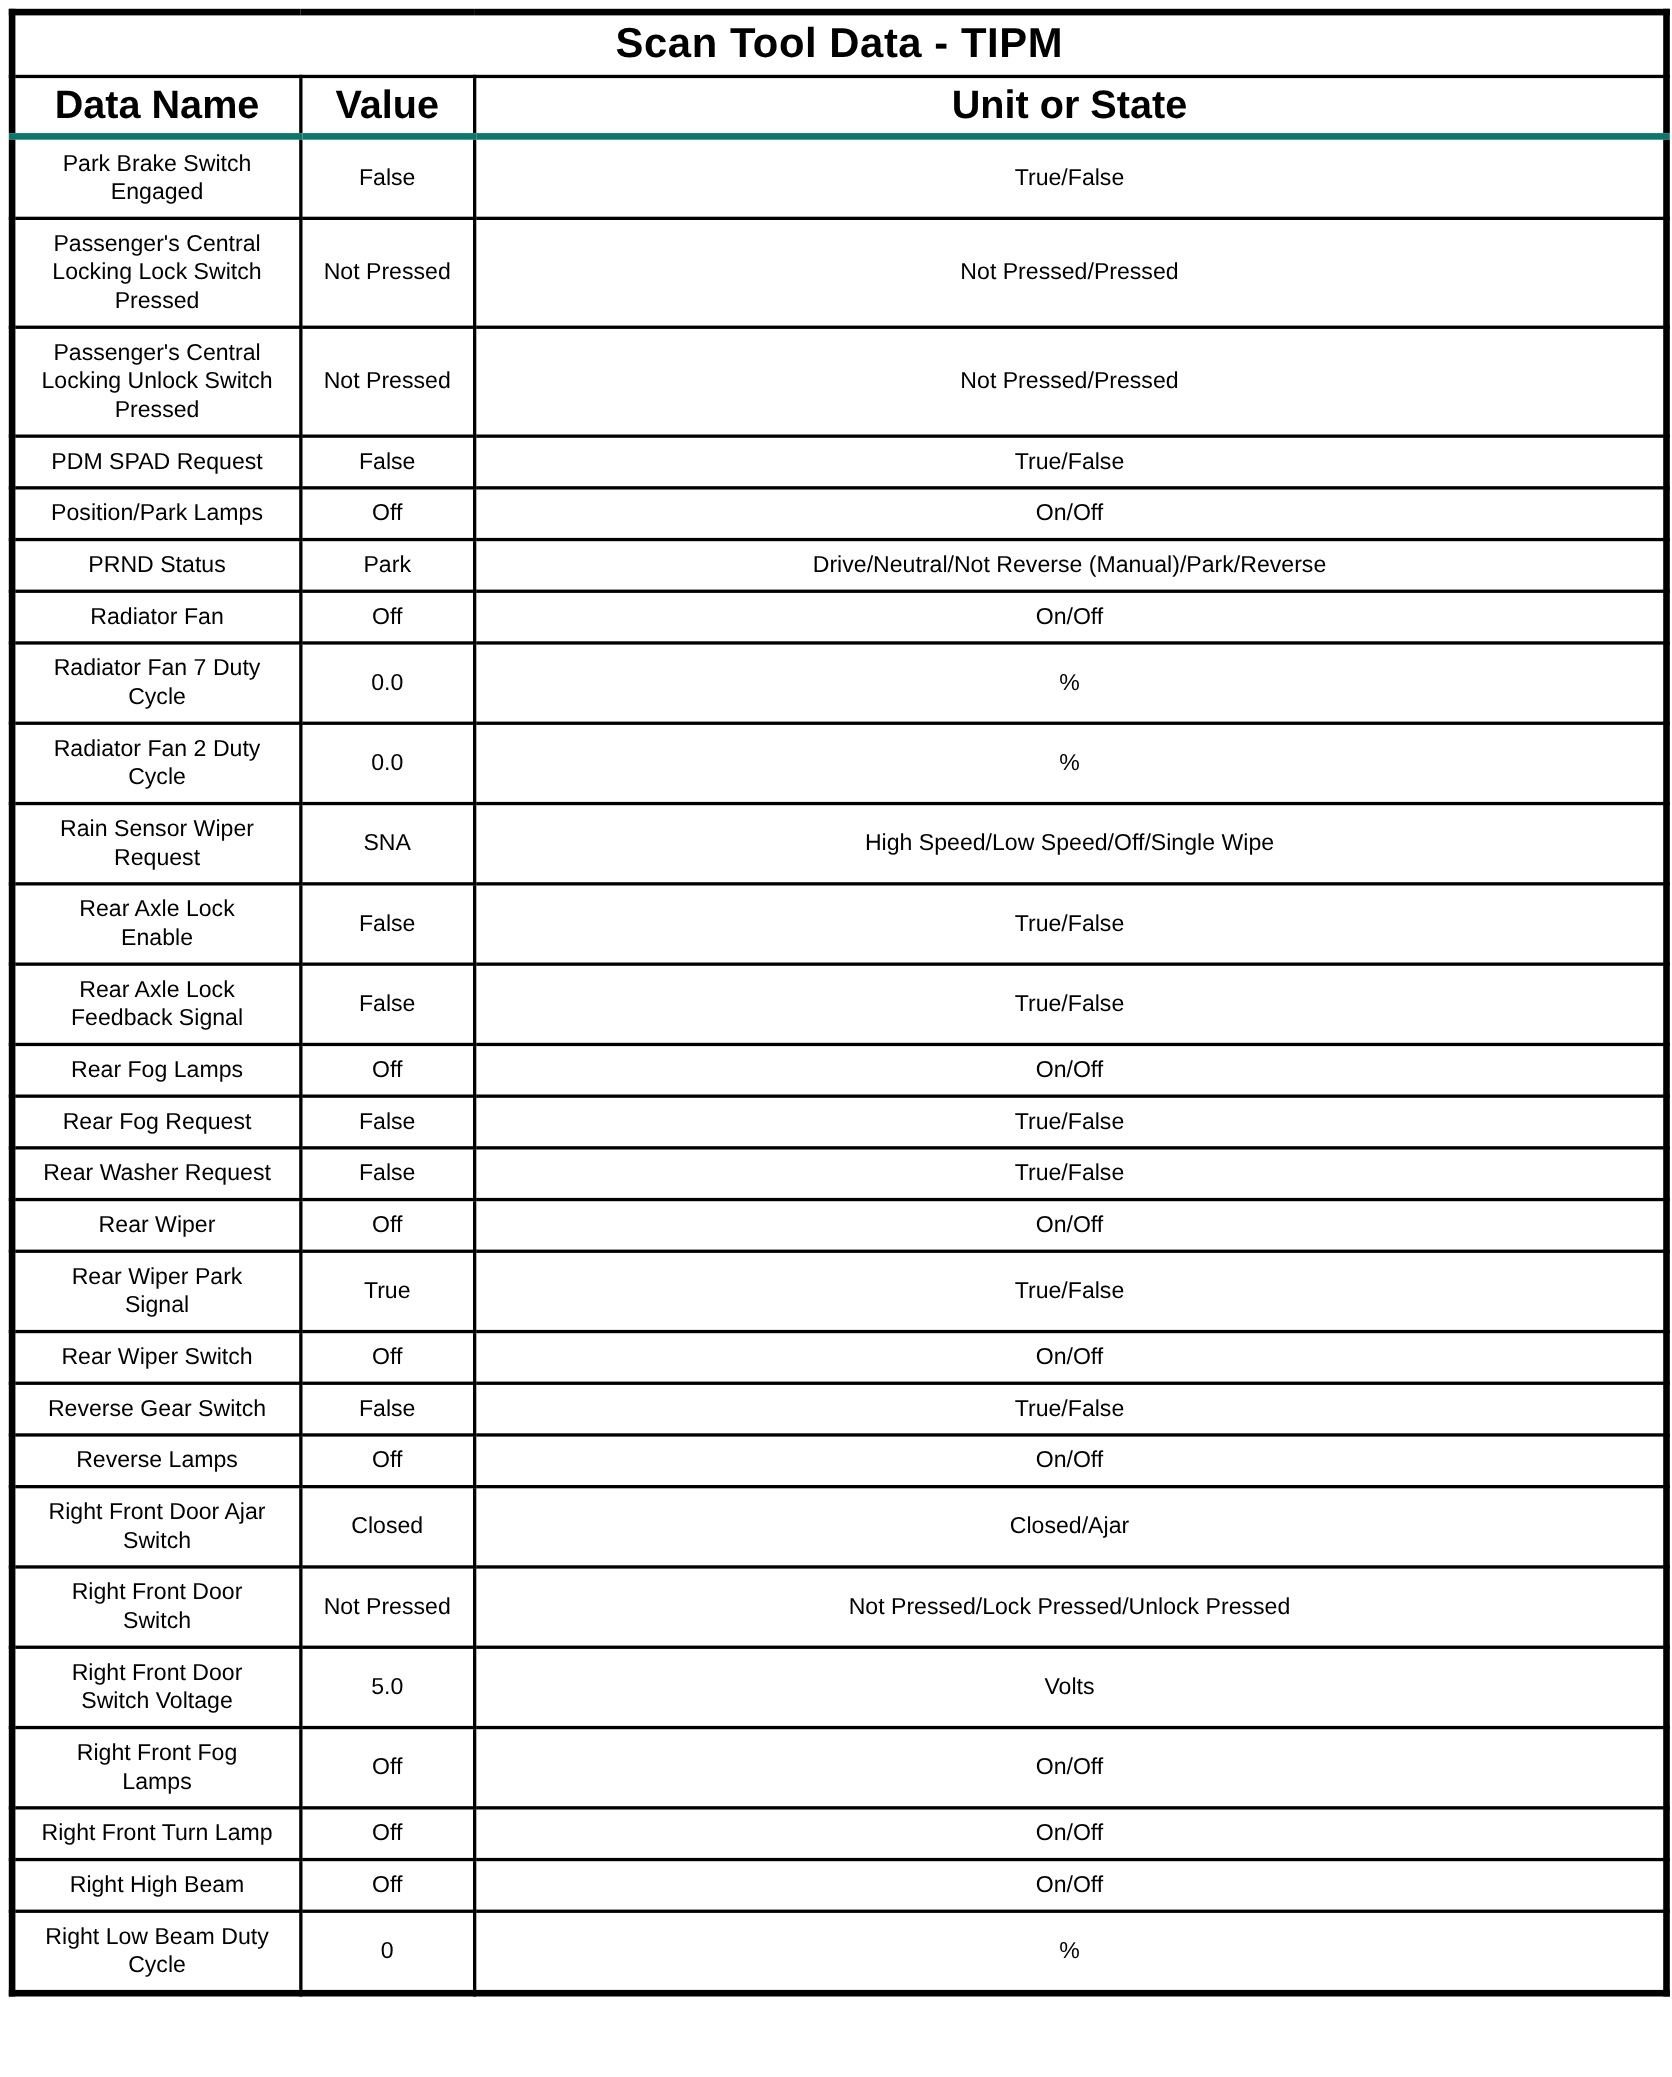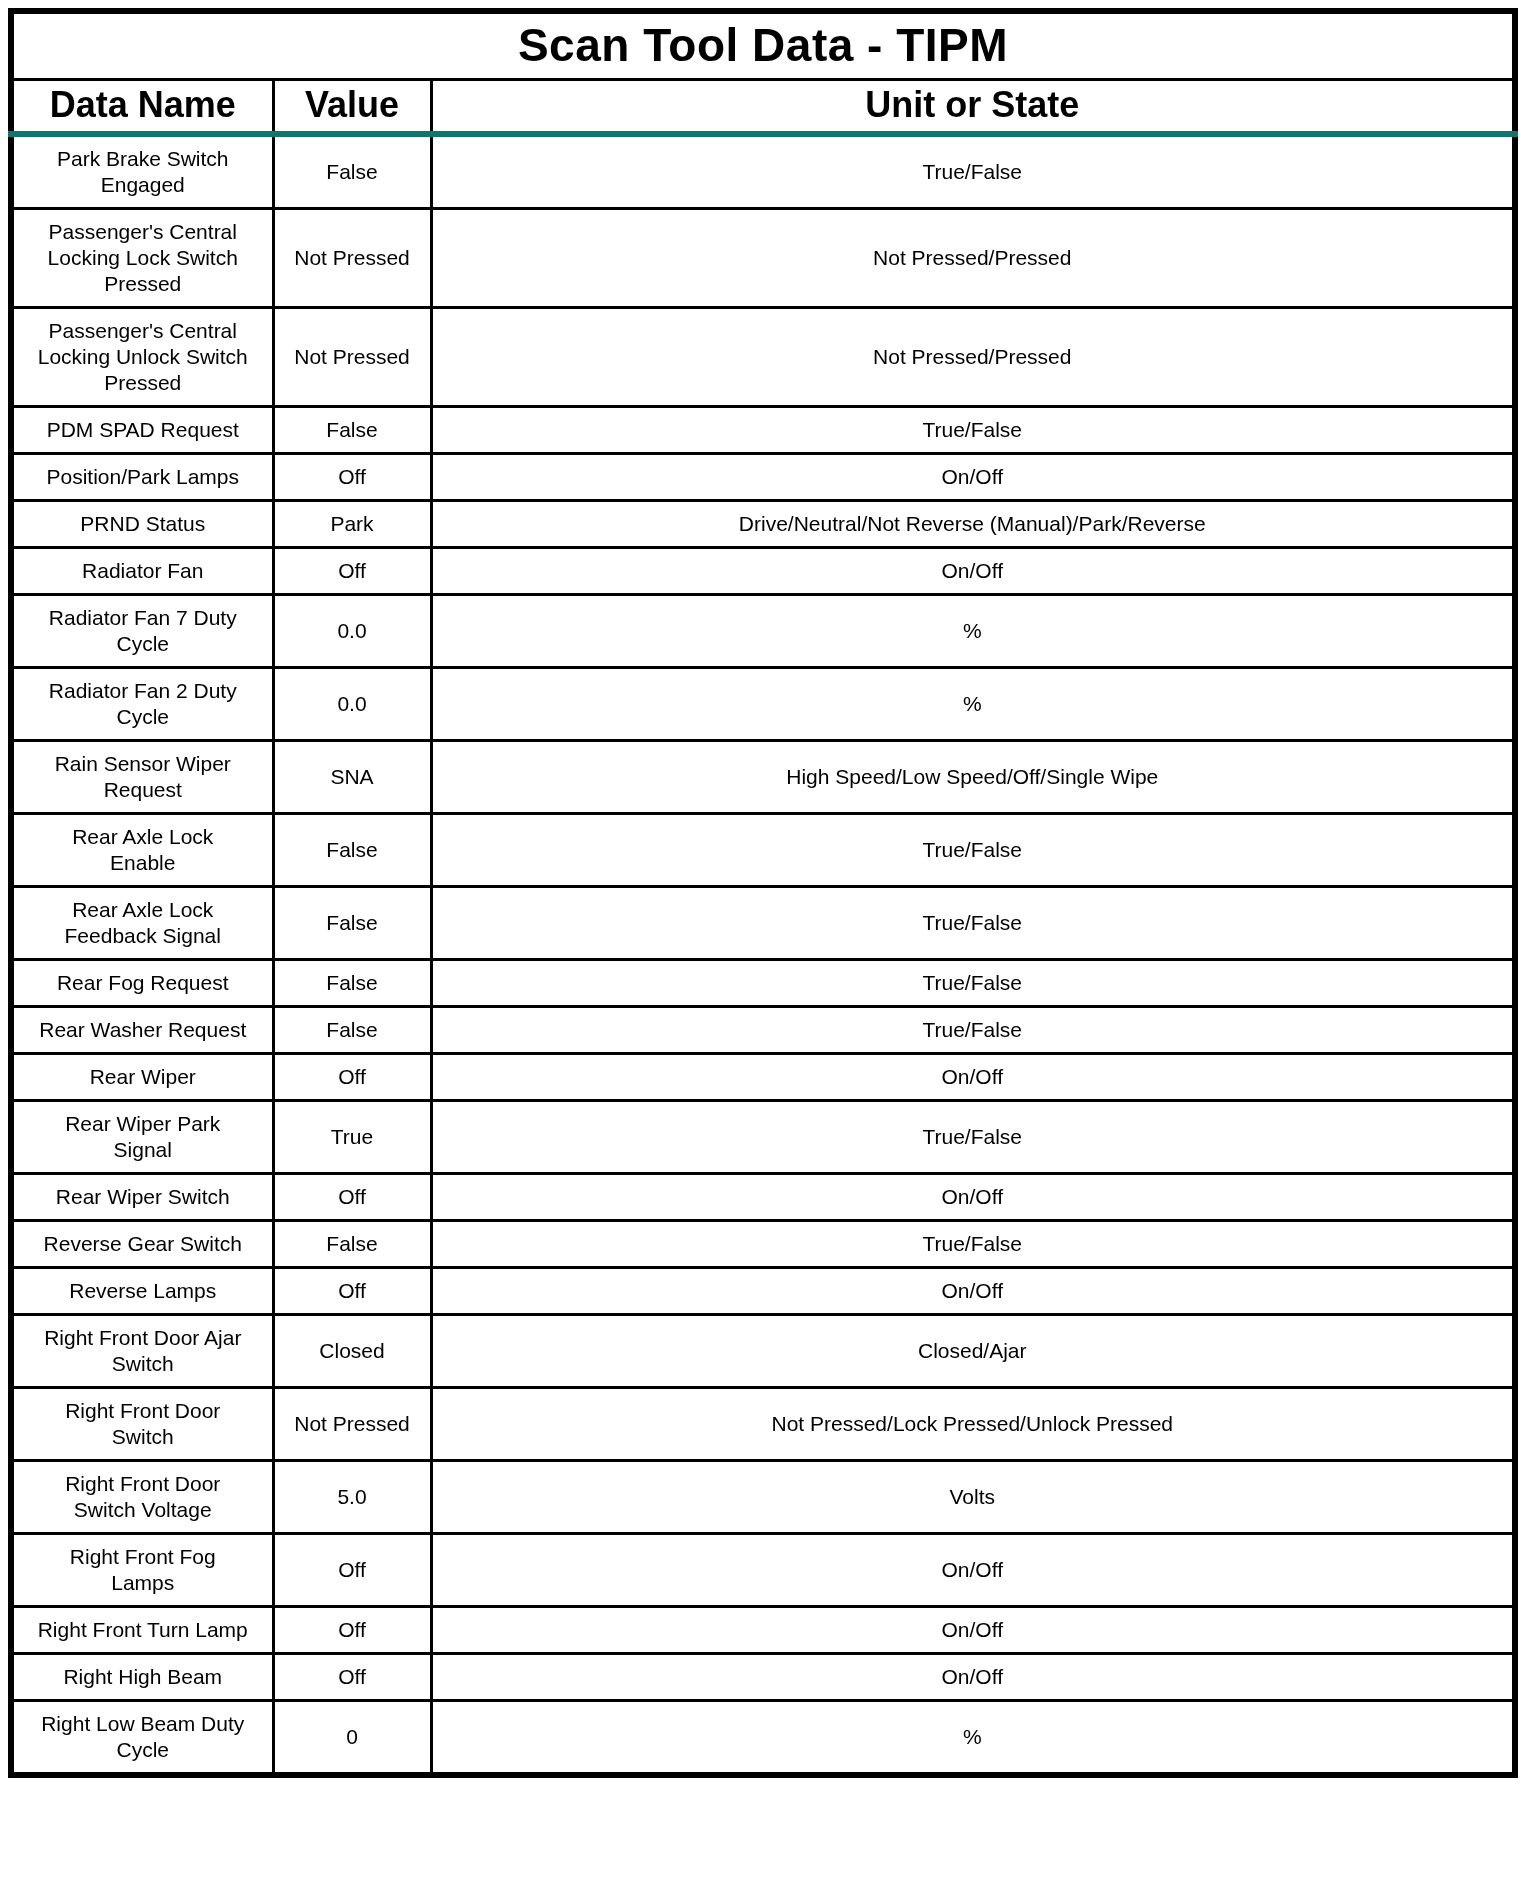--- a/index.html
+++ b/index.html
@@ -24,21 +24,21 @@
   table.scan-table th,
   table.scan-table td {
     border: 3px solid #000000;
     text-align: center;
     vertical-align: middle;
     background: #ffffff;
   }
   
   table.scan-table { border: 6px solid #000000; }
   tr.title-row th {
-    font-size: 46px;
+    font-size: 38px;
     font-weight: bold;
     padding: 4px 0 6px 0;
     height: 44px;
     border-bottom: 3px solid #000000;
     letter-spacing: 0.5px;
   }
   tr.header-row th {
     font-size: 36px;
     font-weight: bold;
     padding: 2px 0 4px 0;
@@ -157,20 +157,25 @@
     <td class="unit-cell">True/False</td>
   </tr>
 
   <tr>
     <td class="name-cell">Rear Axle Lock
 Feedback Signal</td>
     <td class="value-cell">False</td>
     <td class="unit-cell">True/False</td>
   </tr>
 
+  <tr>
+    <td class="name-cell">Rear Fog Lamps</td>
+    <td class="value-cell">Off</td>
+    <td class="unit-cell">On/Off</td>
+  </tr>
 
   <tr>
     <td class="name-cell">Rear Fog Request</td>
     <td class="value-cell">False</td>
     <td class="unit-cell">True/False</td>
   </tr>
 
   <tr>
     <td class="name-cell">Rear Washer Request</td>
     <td class="value-cell">False</td>

